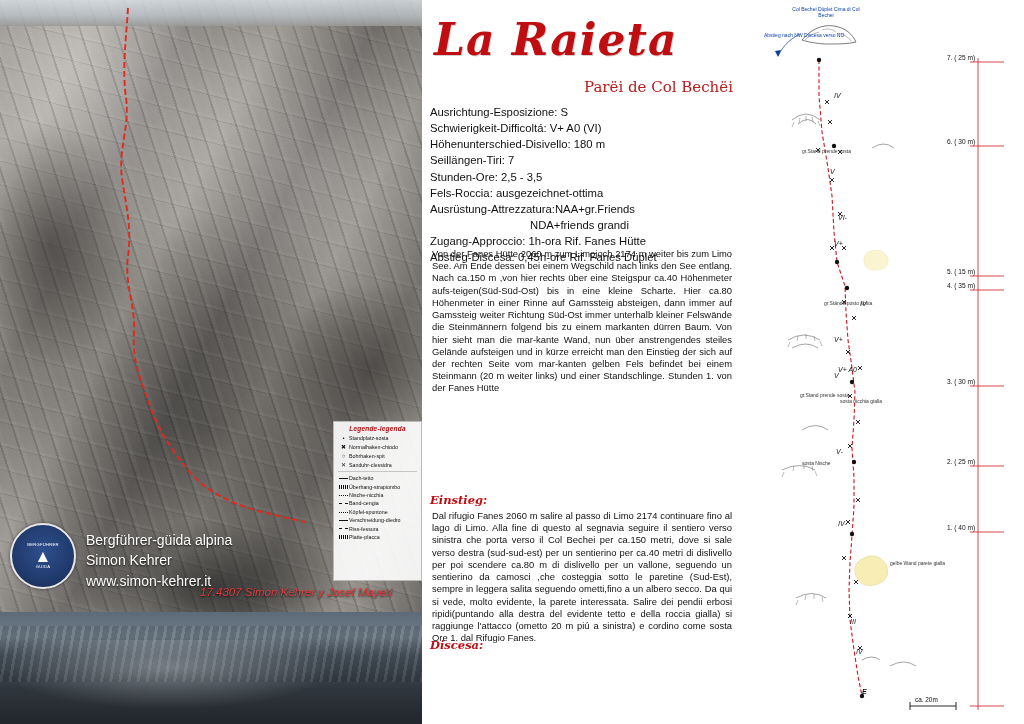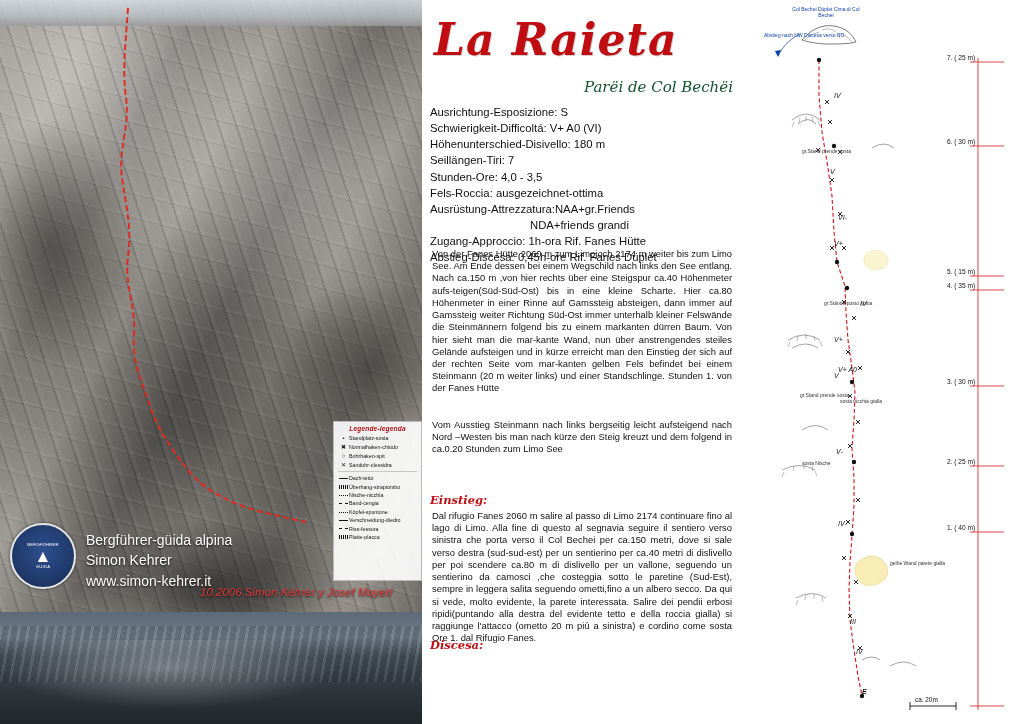--- a/index.html
+++ b/index.html
@@ -117,21 +117,21 @@
     position:absolute;left:10px;top:14px;
     font-family:"DejaVu Serif", serif;
     font-style:italic;font-weight:bold;
     font-size:44px;color:#c00d12;
     letter-spacing:1px;
     text-shadow:1px 1px 0 rgba(0,0,0,.18);
   }
   .subtitle{
     position:absolute;left:160px;top:78px;
     font-family:"DejaVu Serif", serif;
-    font-style:italic;font-size:15px;color:#14532d;
+    font-size:15px;color:#b91c1c;
   }
   .specs{
     position:absolute;left:6px;top:104px;width:300px;
     font-size:11.3px;line-height:1.43;color:#111;
   }
   .specs .indent{padding-left:100px;}
   .sect{position:absolute;left:6px;width:304px;}
   .sect h3{
     margin:0 0 3px 0;font-size:11.5px;color:#c00d12;font-style:italic;font-weight:bold;
     font-family:"DejaVu Serif", serif;
@@ -238,46 +238,45 @@
         <div>BERGFÜHRER</div>
         <div class="guide-logo-mtn">▲</div>
         <div>GUIDA</div>
       </div>
     </div>
     <div class="guide-text">
       <div>Bergführer-güida alpina</div>
       <div>Simon Kehrer</div>
       <div>www.simon-kehrer.it</div>
     </div>
-    <div class="credit">10.2006  Simon Kehrer y Josef Mayerl</div>
+    <div class="credit">17.4307  Simon Kehrer y Josef Mayerl</div>
   </div>
 
   <div class="text-col">
     <div class="title">La Raieta</div>
     <div class="subtitle">Parëi de Col Bechëi</div>
 
     <div class="specs">
       <div>Ausrichtung-Esposizione: S</div>
       <div>Schwierigkeit-Difficoltá:  V+ A0 (VI)</div>
       <div>Höhenunterschied-Disivello: 180 m</div>
       <div>Seillängen-Tiri:  7</div>
-      <div>Stunden-Ore: 4,0 - 3,5</div>
+      <div>Stunden-Ore: 2,5 - 3,5</div>
       <div>Fels-Roccia: ausgezeichnet-ottima</div>
       <div>Ausrüstung-Attrezzatura:NAA+gr.Friends</div>
       <div class="indent">NDA+friends grandi</div>
       <div>Zugang-Approccio: 1h-ora Rif. Fanes Hütte</div>
       <div>Abstieg-Discesa: 0,45h-ore Rif. Fanes Düplet</div>
     </div>
 
     <div class="sect" id="sec-zugang">
       <p>Von der Fanes Hütte 2060 m zum Limojoch 2174 m weiter bis zum Limo See. Am Ende dessen bei einem Wegschild nach links den See entlang. Nach ca.150 m ,von hier rechts über eine Steigspur ca.40 Höhenmeter aufs-teigen(Süd-Süd-Ost) bis in eine kleine Scharte. Hier ca.80 Höhenmeter in einer Rinne auf Gamssteig absteigen, dann immer auf Gamssteig weiter Richtung Süd-Ost immer unterhalb kleiner Felswände die Steinmännern folgend bis zu einem markanten dürren Baum. Von hier sieht man die mar-kante Wand, nun über anstrengendes steiles Gelände aufsteigen und in kürze erreicht man den Einstieg der sich auf der rechten Seite vom mar-kanten gelben Fels befindet bei einem Steinmann (20 m weiter links) und einer Standschlinge. Stunden 1. von der Fanes Hütte</p>
     </div>
 
     <div class="sect" id="sec-abstieg">
-      <p>Vom Ausstieg Steinmann nach links bergseitig leicht aufsteigend nach Nord –Westen bis man nach kürze den Steig kreuzt und dem folgend in ca.0.20 Stunden zum Limo See</p>
     </div>
 
     <div class="sect" id="sec-approccio">
       <h3>Einstieg:</h3>
       <p>Dal rifugio Fanes 2060 m salire al passo di Limo 2174 continuare fino al lago di Limo. Alla fine di questo al segnavia seguire il sentiero verso sinistra che porta verso il Col Bechei per ca.150 metri, dove si sale verso destra (sud-sud-est) per un sentierino per ca.40 metri di dislivello per poi scendere ca.80 m di dislivello per un vallone, seguendo un sentierino da camosci ,che costeggia sotto le paretine (Sud-Est), sempre in leggera salita seguendo ometti,fino a un albero secco. Da qui si vede, molto evidente, la parete interessata. Salire dei pendii erbosi ripidi(puntando alla destra del evidente tetto e della roccia gialla) si raggiunge l'attacco (ometto 20 m piú a sinistra) e cordino come sosta
 Ore 1. dal Rifugio Fanes.</p>
     </div>
 
     <div class="sect" id="sec-discesa">
       <h3>Discesa:</h3>

